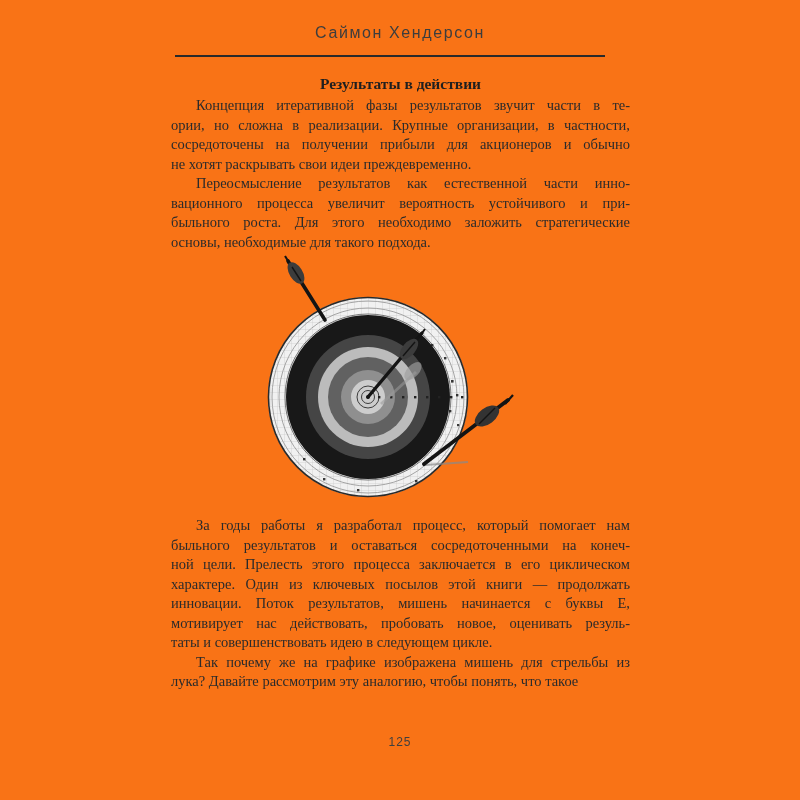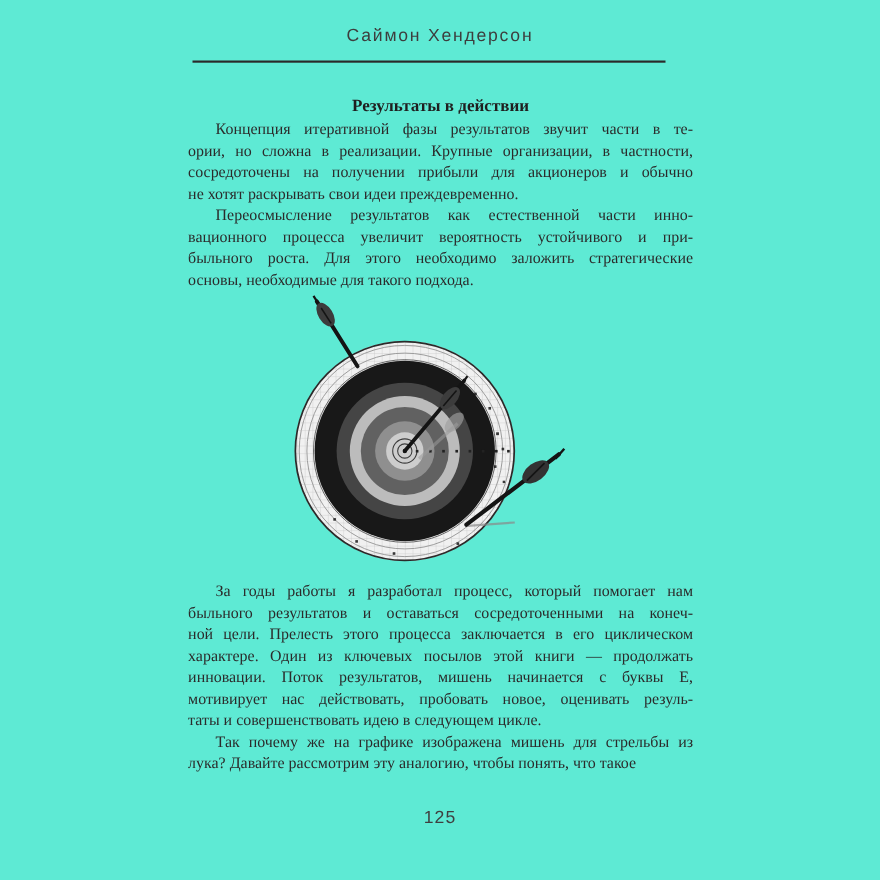--- a/index.html
+++ b/index.html
@@ -1,32 +1,32 @@
 <!DOCTYPE html>
 <html lang="ru"><head>
 <meta charset="utf-8">
 <style>
   html,body{margin:0;padding:0;background:#ffffff;}
-  .page{position:relative;width:800px;height:800px;background:#5eead4;overflow:hidden;
+  .page{position:relative;width:800px;height:800px;background:#f97316;overflow:hidden;
         font-family:"Liberation Serif", serif;color:#2b2b2b;}
   .running-head{position:absolute;top:24px;left:0;width:800px;text-align:center;
         font-family:"Liberation Sans", sans-serif;font-size:16px;letter-spacing:1.6px;
         color:#3d3d3d;font-weight:400;}
   .rule{position:absolute;top:55px;left:175px;width:430px;height:2px;background:#2a2a2a;}
-  .content{position:absolute;top:87px;left:171px;width:459px;}
+  .content{position:absolute;top:74px;left:171px;width:459px;}
   .section-heading{text-align:center;font-weight:bold;font-size:15.5px;line-height:19px;
         margin:0 0 3px 0;color:#1f1f1f;}
   p.bodypara{margin:0;font-size:14.5px;line-height:19.5px;color:#2b2b2b;}
   .pline{display:block;text-align:justify;text-align-last:justify;white-space:normal;}
   .pline.last{text-align-last:auto;}
   .pline.first{text-indent:25px;}
   .figure-wrap{position:relative;height:252px;margin:0 0 12px 0;}
   .figure-wrap svg{position:absolute;left:64px;top:0;}
   .page-number{position:absolute;top:735px;left:0;width:800px;text-align:center;
-        font-family:"Liberation Sans", sans-serif;font-size:16px;letter-spacing:1px;
+        font-family:"Liberation Sans", sans-serif;font-size:12px;letter-spacing:1px;
         color:#3f3f3f;}
 </style>
 </head>
 <body>
 
 <div class="page">
 
   <div class="running-head">Саймон Хендерсон</div>
 
   <div class="rule"></div>

